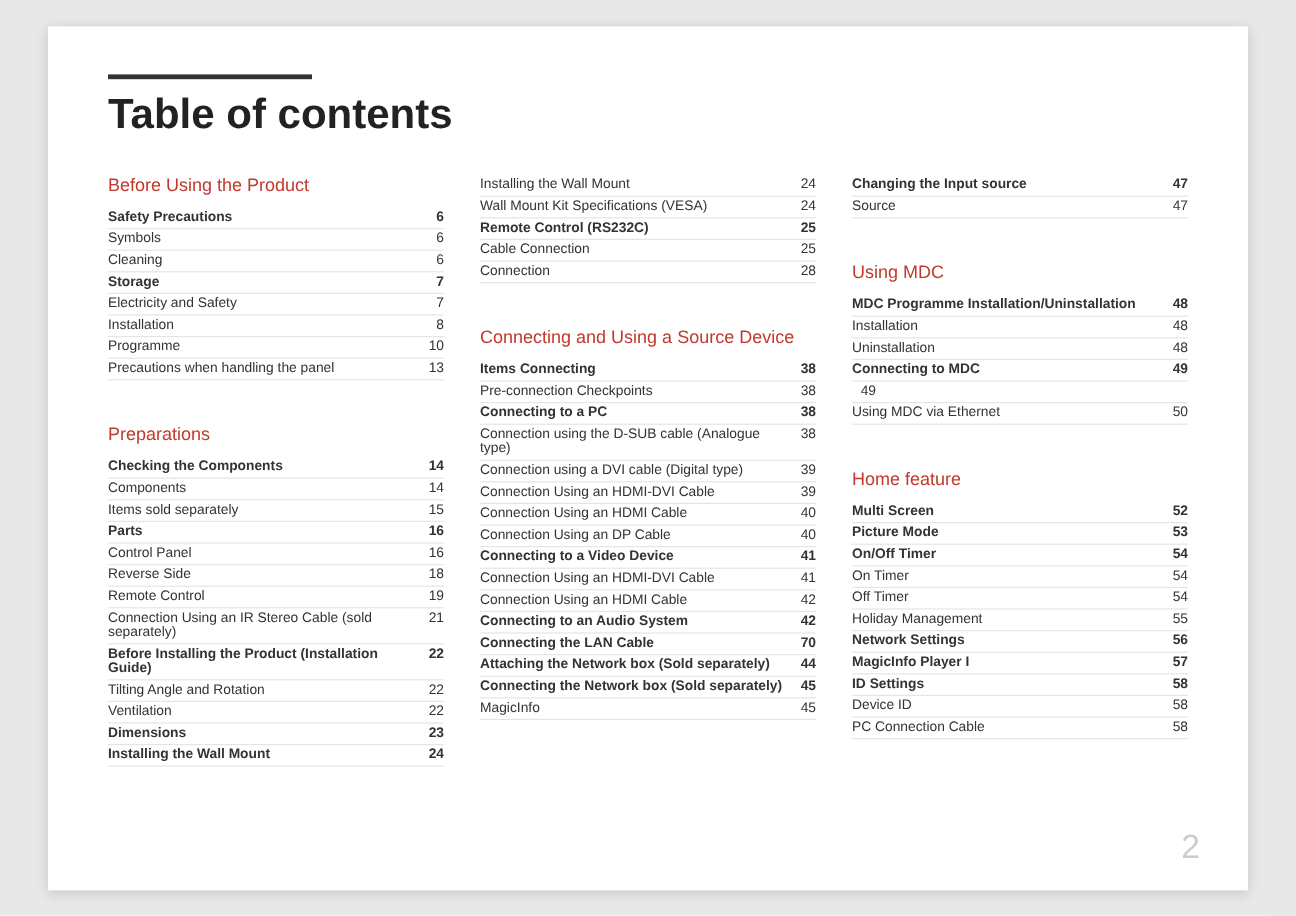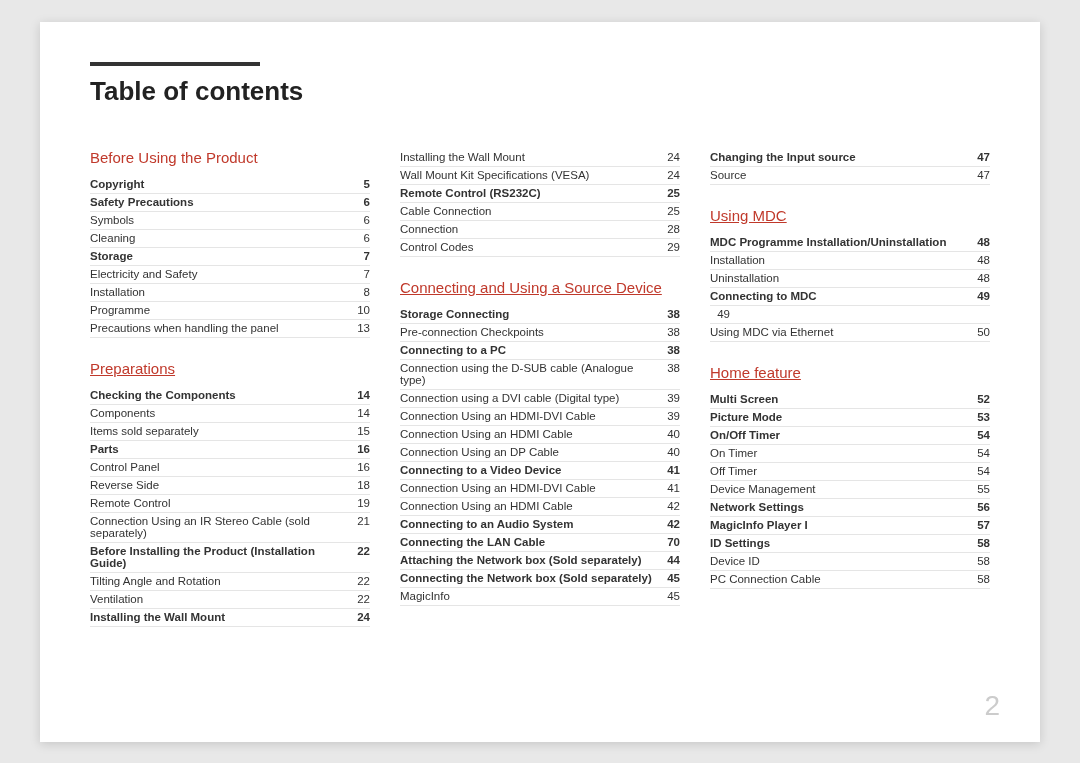--- a/index.html
+++ b/index.html
@@ -27,24 +27,24 @@
       color: #ccc;
       font-weight: normal;
     }
     .title-bar {
       width: 170px;
       height: 4px;
       background: #333;
       margin-bottom: 10px;
     }
     .main-title {
-      font-size: 26px;
+      font-size: 35px;
       font-weight: bold;
       color: #222;
-      margin-bottom: 42px;
+      margin-bottom: 30px;
     }
     .columns-wrapper {
       display: flex;
       gap: 30px;
     }
     .col {
       flex: 1;
     }
     .section-heading {
       color: #c0392b;
@@ -60,38 +60,34 @@
       font-size: 11.5px;
       color: #333;
       padding: 2.5px 0;
       border-bottom: 1px solid #e5e5e5;
     }
     .toc-entry.bold-entry {
       font-weight: bold;
     }
     .toc-entry .label { flex: 1; padding-right: 8px; }
     .toc-entry .num { min-width: 20px; text-align: right; flex-shrink: 0; }
-    .section-gap { margin-top: 22px; text-decoration: underline; }
+    .section-gap { margin-top: 37px; }
   </style>
 </head>
 <body>
 
 <div class="page">
   <div class="title-bar"></div>
   <h1 class="main-title">Table of contents</h1>
 
   <div class="columns-wrapper">
 
     <div class="col" id="col1-render">
         <h2 class="section-heading">Before Using the Product</h2>
         <div class="toc-entry bold-entry">
-          <span class="label">Copyright</span>
-          <span class="num">5</span>
-        </div>
-        <div class="toc-entry bold-entry">
           <span class="label">Safety Precautions</span>
           <span class="num">6</span>
         </div>
         <div class="toc-entry">
           <span class="label">Symbols</span>
           <span class="num">6</span>
         </div>
         <div class="toc-entry">
           <span class="label">Cleaning</span>
           <span class="num">6</span>
@@ -155,20 +151,24 @@
         </div>
         <div class="toc-entry">
           <span class="label">Tilting Angle and Rotation</span>
           <span class="num">22</span>
         </div>
         <div class="toc-entry">
           <span class="label">Ventilation</span>
           <span class="num">22</span>
         </div>
         <div class="toc-entry bold-entry">
+          <span class="label">Dimensions</span>
+          <span class="num">23</span>
+        </div>
+        <div class="toc-entry bold-entry">
           <span class="label">Installing the Wall Mount</span>
           <span class="num">24</span>
         </div>
       </div>
 
     <div class="col" id="col2-render">
         <div class="toc-entry">
           <span class="label">Installing the Wall Mount</span>
           <span class="num">24</span>
         </div>
@@ -181,27 +181,23 @@
           <span class="num">25</span>
         </div>
         <div class="toc-entry">
           <span class="label">Cable Connection</span>
           <span class="num">25</span>
         </div>
         <div class="toc-entry">
           <span class="label">Connection</span>
           <span class="num">28</span>
         </div>
-        <div class="toc-entry">
-          <span class="label">Control Codes</span>
-          <span class="num">29</span>
-        </div>
         <h2 class="section-heading section-gap">Connecting and Using a Source Device</h2>
         <div class="toc-entry bold-entry">
-          <span class="label">Storage Connecting</span>
+          <span class="label">Items Connecting</span>
           <span class="num">38</span>
         </div>
         <div class="toc-entry">
           <span class="label">Pre-connection Checkpoints</span>
           <span class="num">38</span>
         </div>
         <div class="toc-entry bold-entry">
           <span class="label">Connecting to a PC</span>
           <span class="num">38</span>
         </div>
@@ -307,21 +303,21 @@
         </div>
         <div class="toc-entry">
           <span class="label">On Timer</span>
           <span class="num">54</span>
         </div>
         <div class="toc-entry">
           <span class="label">Off Timer</span>
           <span class="num">54</span>
         </div>
         <div class="toc-entry">
-          <span class="label">Device Management</span>
+          <span class="label">Holiday Management</span>
           <span class="num">55</span>
         </div>
         <div class="toc-entry bold-entry">
           <span class="label">Network Settings</span>
           <span class="num">56</span>
         </div>
         <div class="toc-entry bold-entry">
           <span class="label">MagicInfo Player I</span>
           <span class="num">57</span>
         </div>

